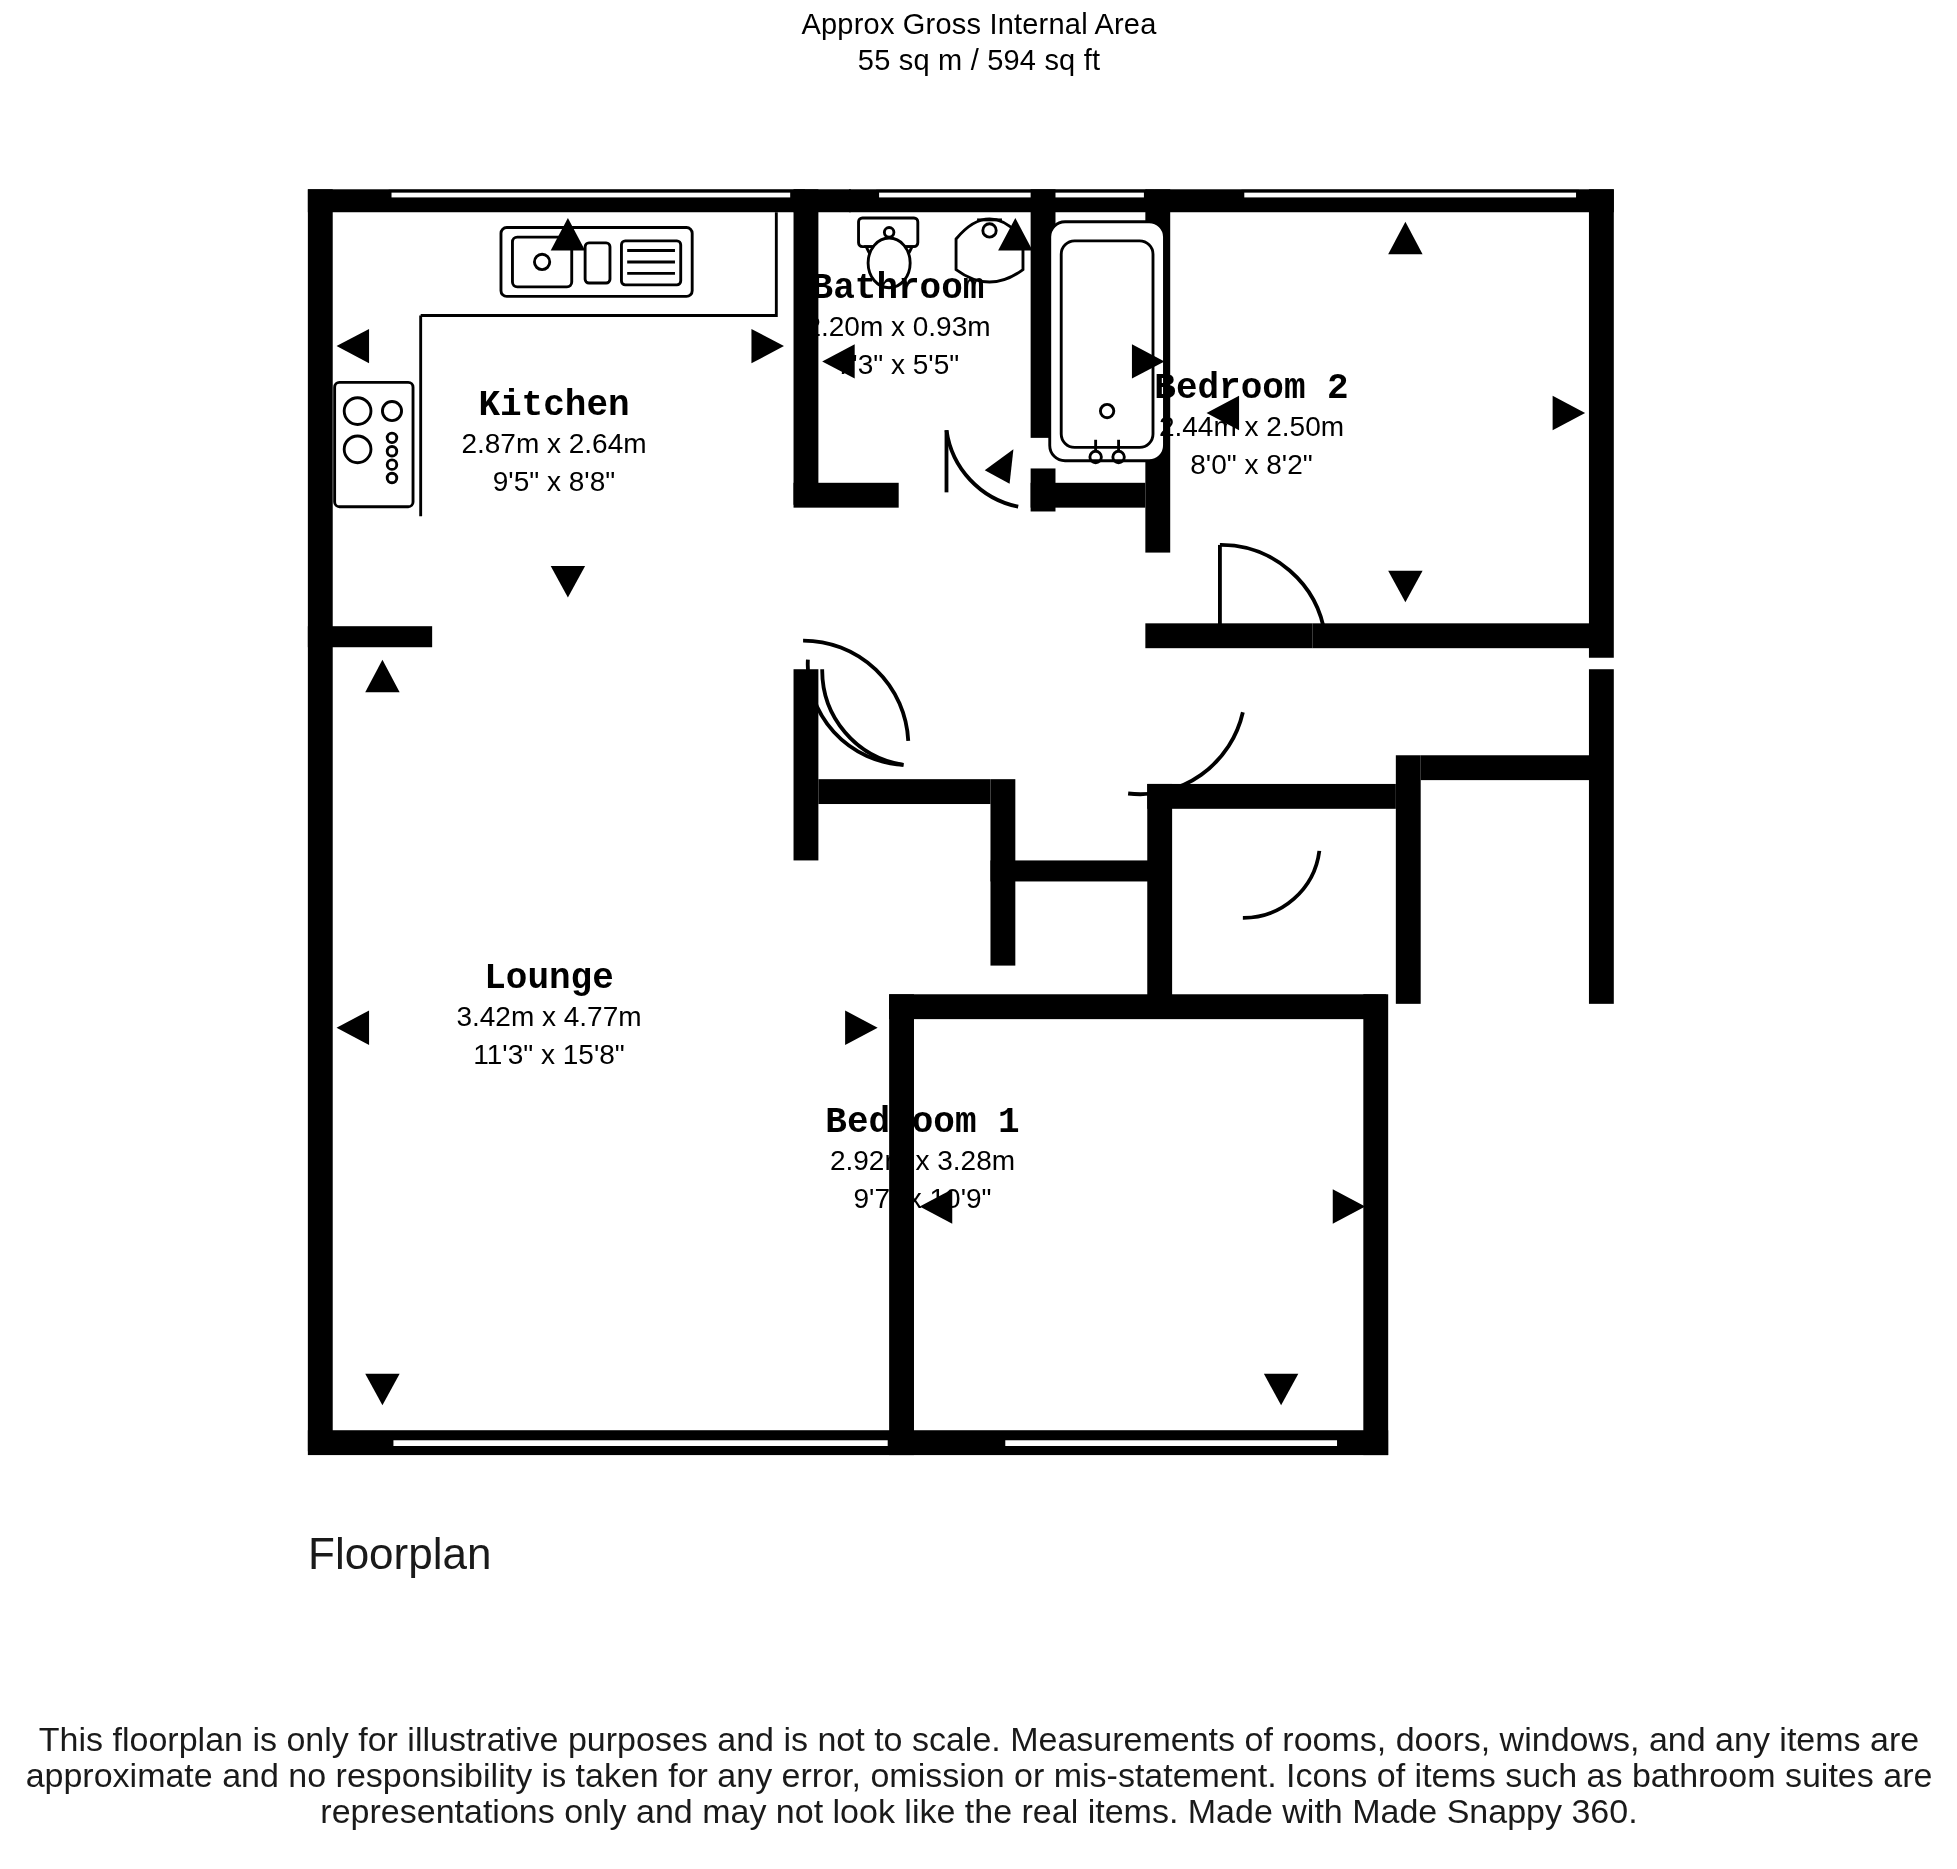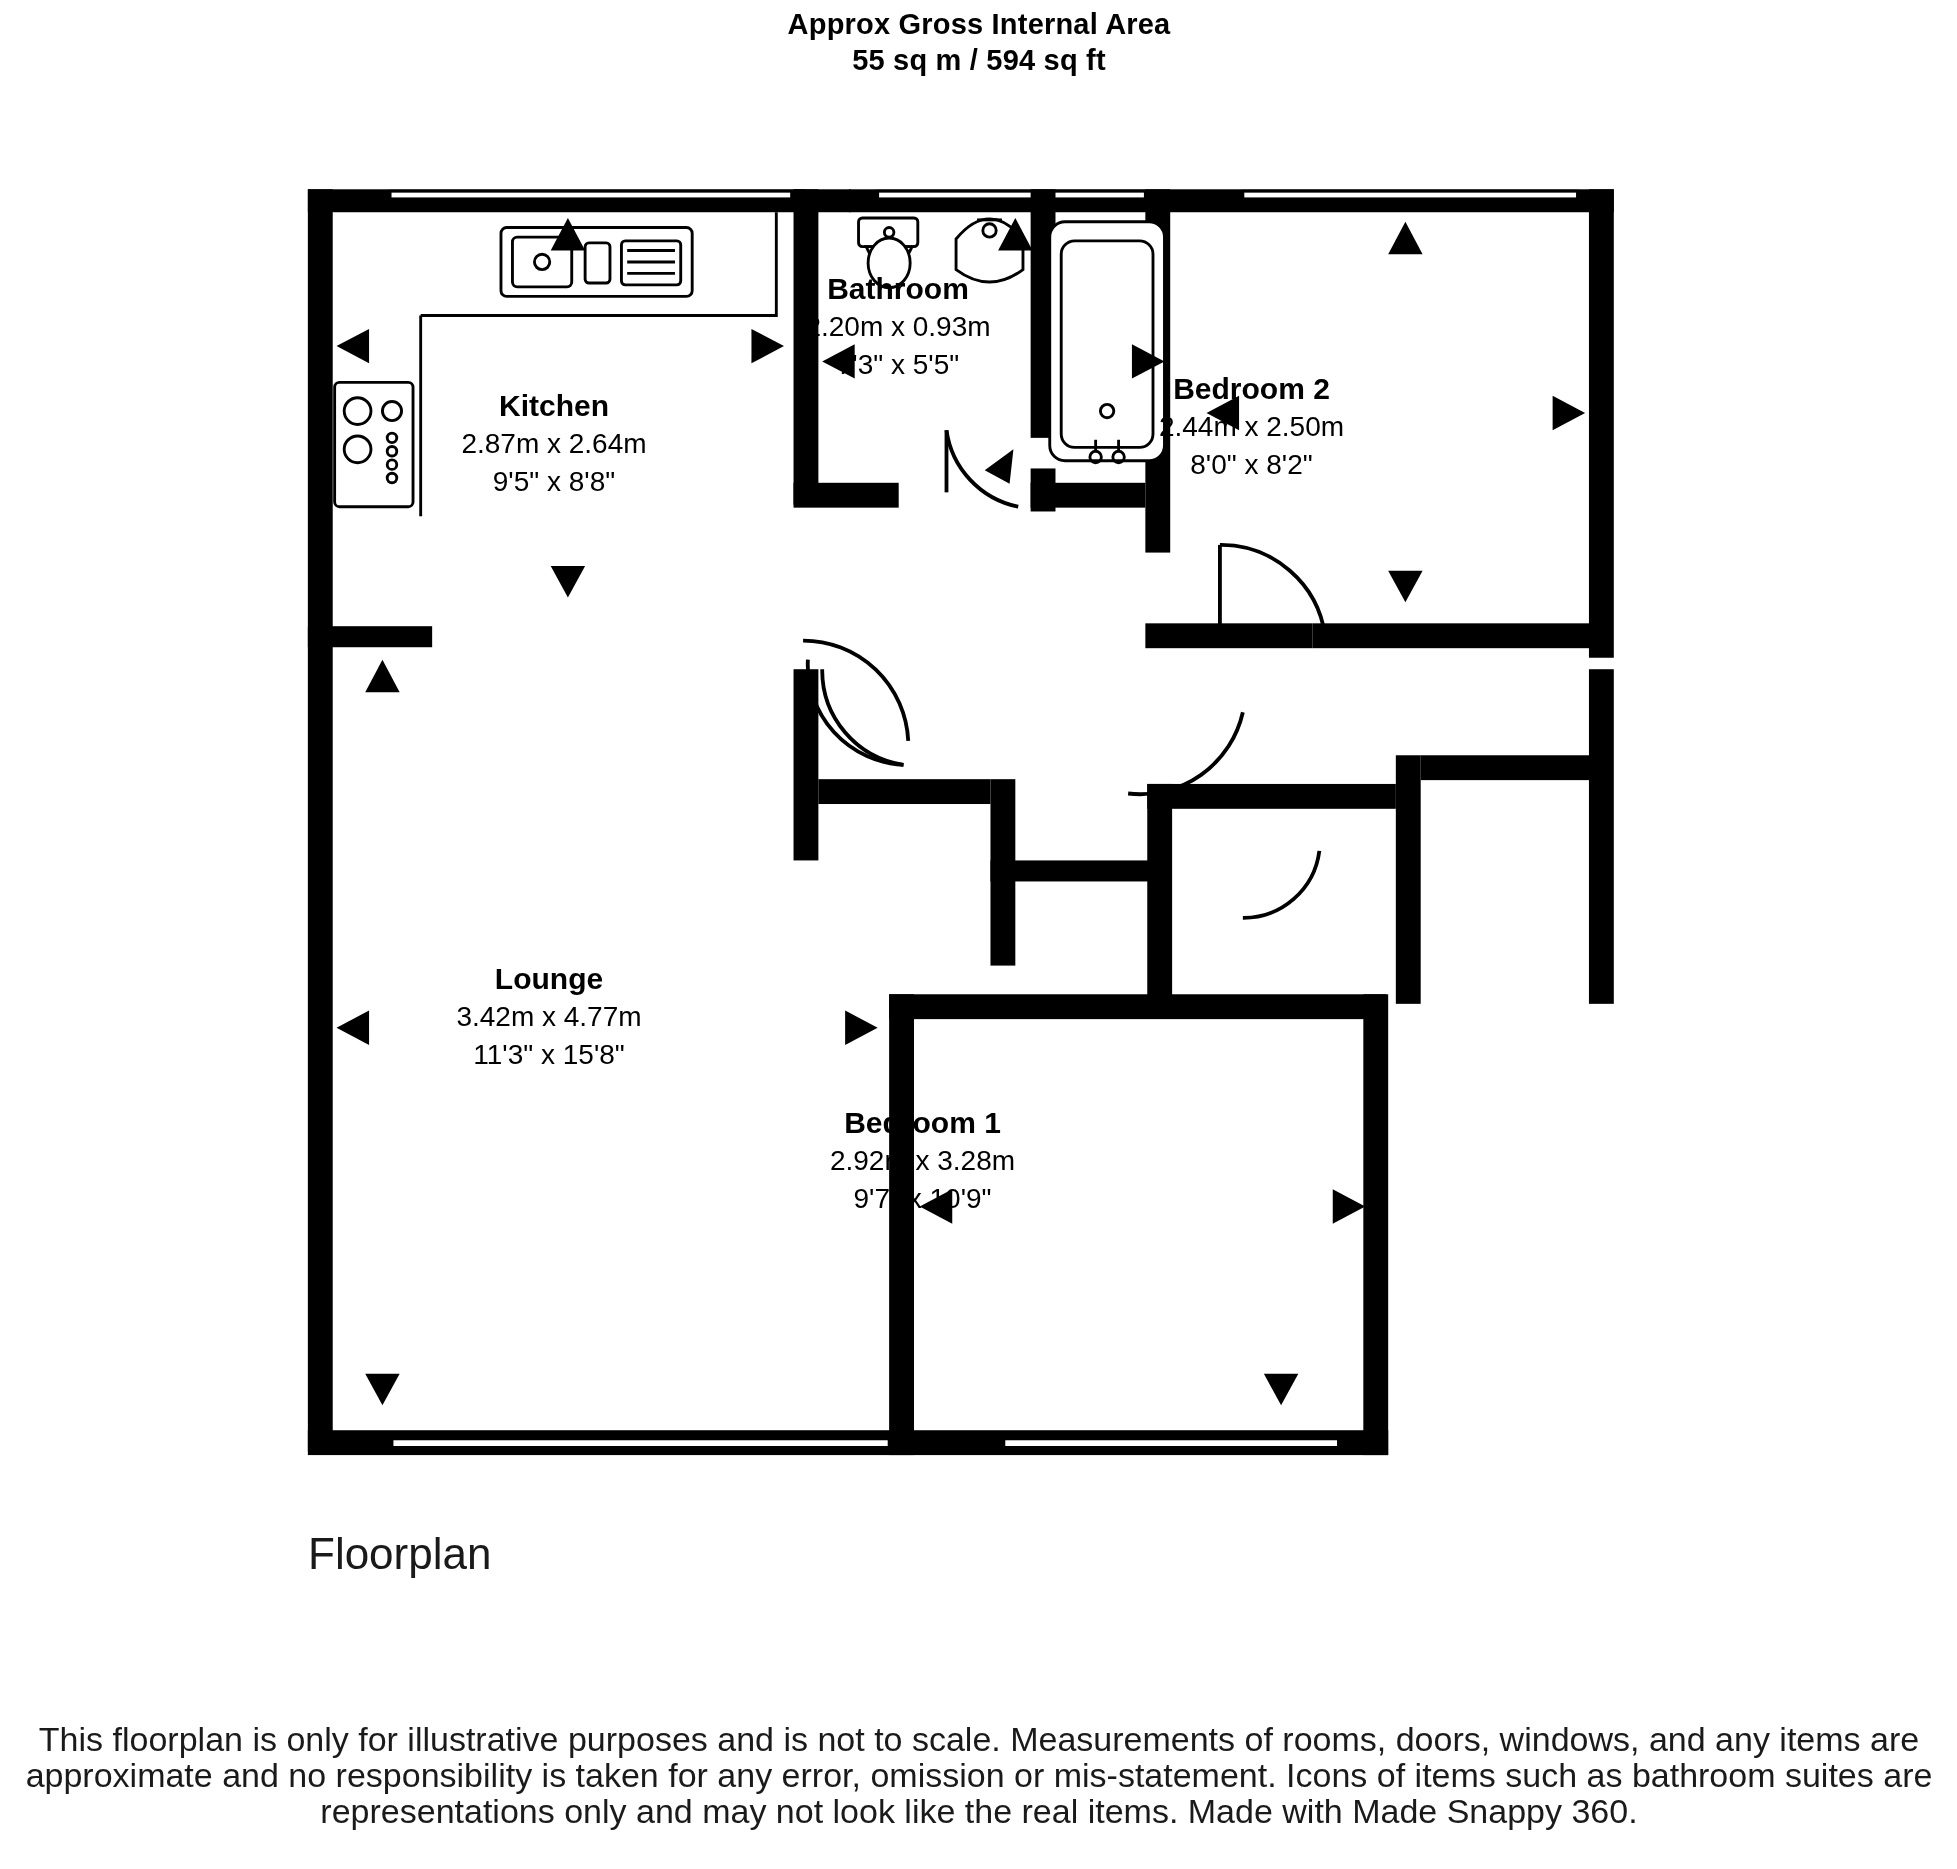--- a/index.html
+++ b/index.html
@@ -20,21 +20,21 @@
   .header {
     position: absolute;
     top: 0;
     left: 0;
     width: 1958px;
     text-align: center;
     padding-top: 5.7px;
   }
   .header .line {
     font-size: 29px;
-    font-weight: bold;
+    font-weight: normal;
     line-height: 36px;
     letter-spacing: 0.2px;
   }
 
   
   .plan {
     position: absolute;
     left: 0;
     top: 0;
     width: 1958px;
@@ -44,23 +44,24 @@
     display: block;
   }
 
   
   .room-label {
     position: absolute;
     text-align: center;
     line-height: 38px;
   }
   .room-label .name {
-    font-size: 30px;
+    font-size: 36px;
     font-weight: bold;
     white-space: nowrap;
+    font-family: Liberation Mono, monospace;
   }
   .room-label .dim {
     font-size: 28px;
     font-weight: normal;
     white-space: nowrap;
   }
 
   #label-kitchen  { left: 363px;  top: 375px;  width: 382px; margin-top: 12px; }
   #label-bathroom { left: 707px;  top: 270px;  width: 382px; }
   #label-bedroom2 { left: 1051px; top: 352px;  width: 401px; margin-top: 18px; }

